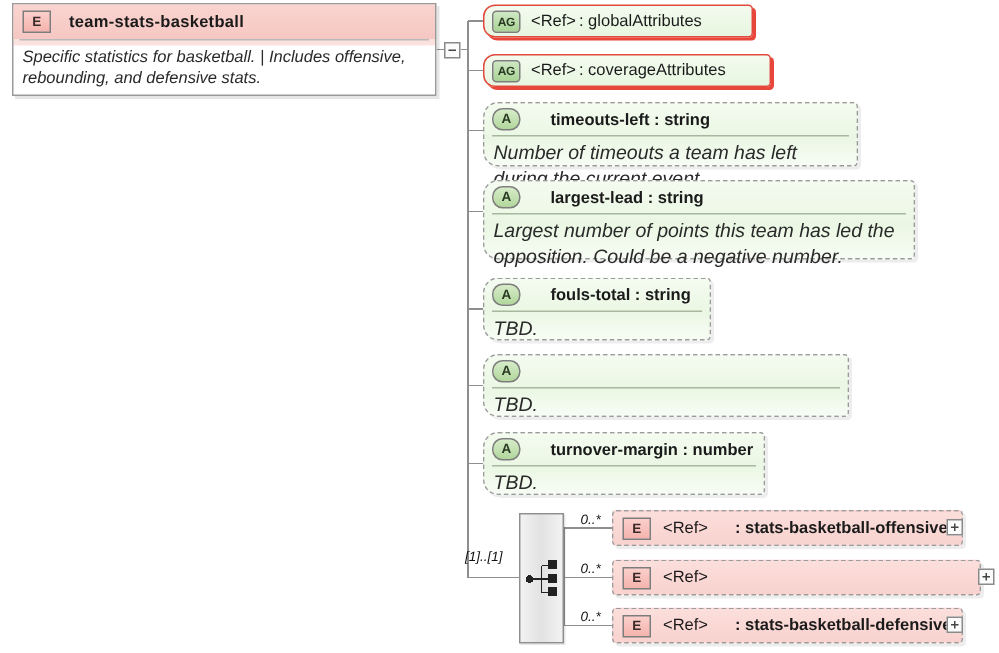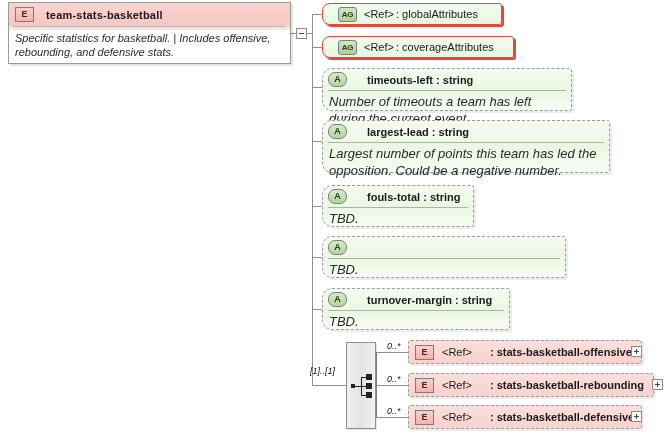--- a/index.html
+++ b/index.html
@@ -99,21 +99,21 @@
 
   
   .ag-box {
     height: 22px;
     border: 1px solid #e04a3c;
     border-radius: 8px 3px 3px 8px;
     background: linear-gradient(to bottom, #f3fbef 0%, #e7f6e0 100%);
     box-shadow: 2px 2px 0 #e8463a;
     display: flex;
     align-items: center;
-    padding-left: 15px;
+    padding-left: 5px;
   }
   .ag-ref {
     font-size: 11px;
     color: #1a1a1a;
     margin-left: 7px;
     white-space: nowrap;
   }
   .ag-name {
     font-size: 11px;
     color: #1a1a1a;
@@ -297,21 +297,21 @@
   <div class="node attr-box" style="left:322px; top:236px; width:244px; height:42px;">
     <div class="attr-head">
       <span class="chip chip-a">A</span>
     </div>
     <div class="attr-doc">TBD.</div>
   </div>
 
   <div class="node attr-box" style="left:322px; top:288px; width:188px; height:42px;">
     <div class="attr-head">
       <span class="chip chip-a">A</span>
-      <span class="attr-title">turnover-margin : string</span>
+      <span class="attr-title">turnover-margin : number</span>
     </div>
     <div class="attr-doc">TBD.</div>
   </div>
 
   <div class="node seq-box">
     <svg width="30" height="87" viewBox="0 0 30 87">
       <g fill="#222" stroke="#222" stroke-width="1" shape-rendering="crispEdges">
         <circle cx="6" cy="43" r="2"></circle>
         <line x1="8" y1="43" x2="14" y2="43"></line>
         <line x1="14" y1="34" x2="14" y2="52"></line>
@@ -330,21 +330,20 @@
     <span class="chip chip-e">E</span>
     <span class="elem-ref">&lt;Ref&gt;</span>
     <span class="elem-name">: stats-basketball-offensive</span>
   </div>
   <div class="toggle plus" style="left:631px; top:346px;"></div>
   <div class="mult" style="left:387px; top:341px;">0..*</div>
 
   <div class="node elem-box" style="left:408px; top:373px; width:246px;">
     <span class="chip chip-e">E</span>
     <span class="elem-ref">&lt;Ref&gt;</span>
-    <span class="elem-name">: stats-basketball-rebounding</span>
   </div>
   <div class="toggle plus" style="left:652px; top:379px;"></div>
   <div class="mult" style="left:387px; top:374px;">0..*</div>
 
   <div class="node elem-box" style="left:408px; top:405px; width:234px;">
     <span class="chip chip-e">E</span>
     <span class="elem-ref">&lt;Ref&gt;</span>
     <span class="elem-name">: stats-basketball-defensive</span>
   </div>
   <div class="toggle plus" style="left:631px; top:411px;"></div>

